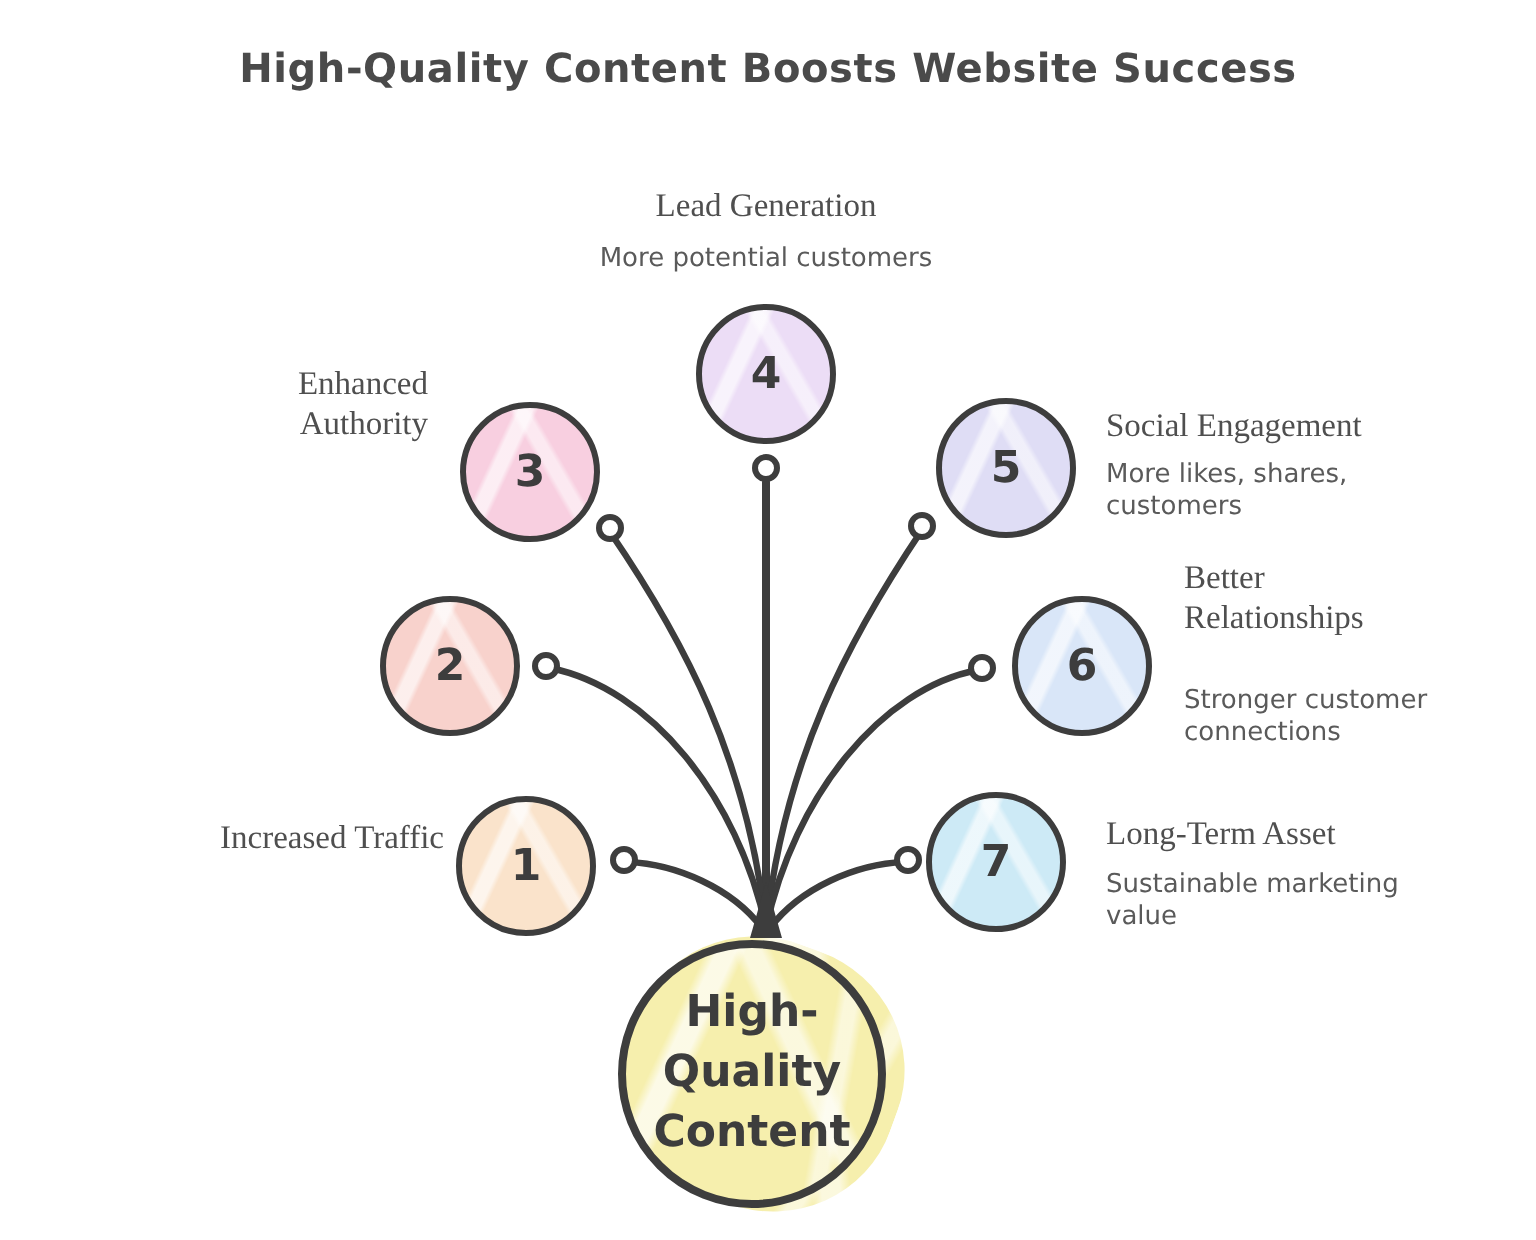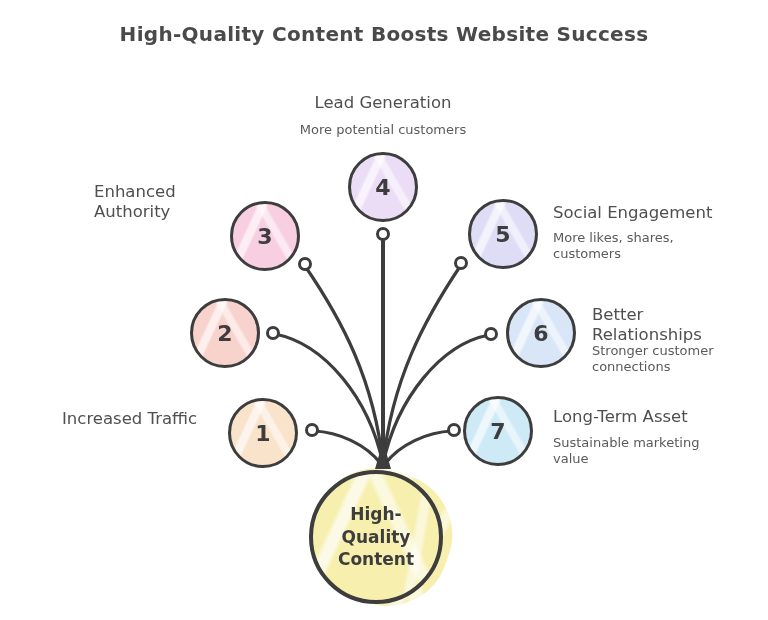--- a/index.html
+++ b/index.html
@@ -33,28 +33,29 @@
   svg.connectors circle.dot {
     fill: #ffffff;
     stroke: var(--stroke, #3d3d3d);
     stroke-width: 3;
   }
   .node-title {
     position: absolute;
     font-size: 16.5px;
     line-height: 1.22;
     color: var(--node_title, #4f4f4f);
+    font-family: Liberation Serif, serif;
   }
   .node-sub {
     position: absolute;
     font-size: 13px;
     line-height: 1.25;
     color: var(--subtitle_text, #5a5a5a);
   }
-  .t-right { }
+  .t-right { text-align: right; }
   .t-left  { text-align: left; }
   .t-center{ text-align: center; }
   .node-circle {
     position: absolute;
     width: 70px; height: 70px;
     box-sizing: border-box;
     border: 3.5px solid var(--stroke, #3d3d3d);
     border-radius: 50%;
     display: flex;
     align-items: center;
@@ -90,21 +91,21 @@
     left: 0px; top: -4px;
     width: 138px; height: 134px;
     background: inherit;
     background-color: inherit;
     border-radius: 46%;
     transform: rotate(20deg);
   }
   .center-label {
     width: 114px;
     text-align: center;
-    font-size: 17px;
+    font-size: 22px;
     font-weight: bold;
     line-height: 1.35;
     color: var(--stroke, #3d3d3d);
   }
 </style>
 </head>
 <body>
 
 <div class="stage">
 
@@ -142,21 +143,21 @@
   <div class="node-title t-left" style="left:553px; top:203px; width:210px;">Social Engagement</div>
   <div class="node-sub t-left" style="left:553px; top:230px; width:135px;">More likes, shares, customers</div>
   <div class="node-circle" style="left: 468px; top: 199px; background-color: rgb(223, 221, 245);">
     <span class="num">5</span>
   </div>
 
   <div class="node-circle" style="left: 190px; top: 298px; background-color: rgb(248, 210, 204);">
     <span class="num">2</span>
   </div>
 
-  <div class="node-title t-left" style="left:592px; top:305px; width:125px;">Better Relationships</div>
+  <div class="node-title t-left" style="left:592px; top:279px; width:125px;">Better Relationships</div>
   <div class="node-sub t-left" style="left:592px; top:343px; width:155px;">Stronger customer connections</div>
   <div class="node-circle" style="left: 506px; top: 298px; background-color: rgb(217, 230, 248);">
     <span class="num">6</span>
   </div>
 
   <div class="node-title t-right" style="left:62px; top:409px; width:160px;">Increased Traffic</div>
   <div class="node-circle" style="left: 228px; top: 398px; background-color: rgb(250, 227, 203);">
     <span class="num">1</span>
   </div>
 

